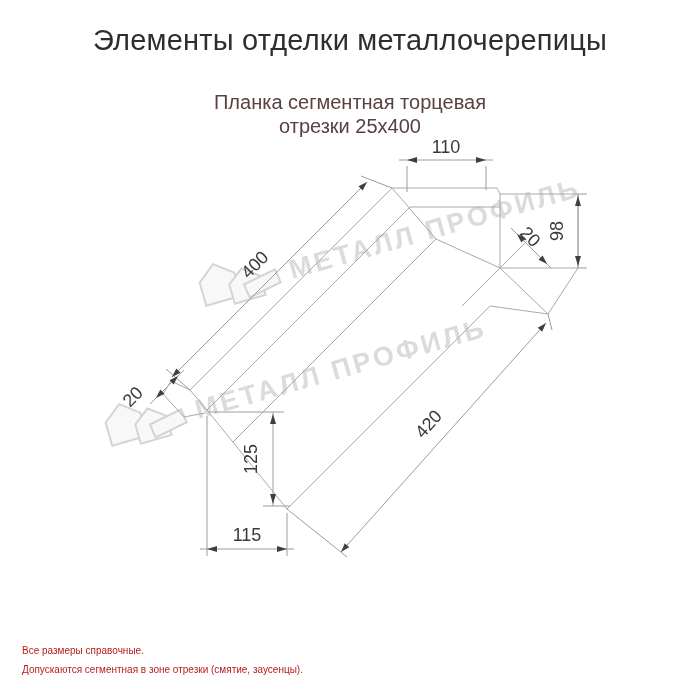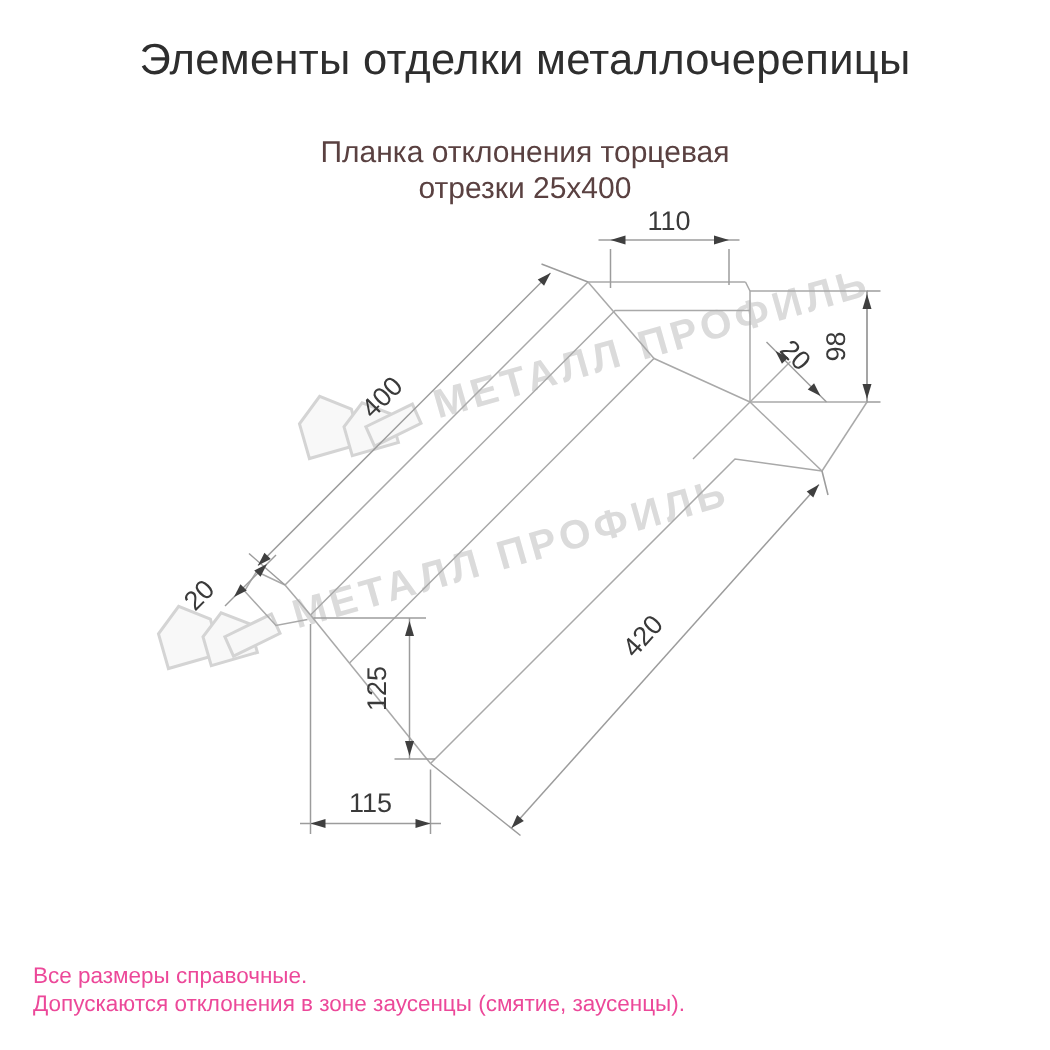--- a/index.html
+++ b/index.html
@@ -3,38 +3,38 @@
 <meta charset="utf-8">
 <style>
   html,body{margin:0;padding:0;background:#ffffff;}
   .page{position:relative;width:680px;height:700px;background:#ffffff;overflow:hidden;
         font-family:"Liberation Sans", sans-serif;}
   .title{position:absolute;top:24px;left:0;width:700px;text-align:center;
          font-size:29px;font-weight:400;color:#2e2e2e;letter-spacing:0.2px;}
   .subtitle{position:absolute;top:90px;left:0;width:700px;text-align:center;
             font-size:20px;line-height:24px;font-weight:400;color:#5a4141;}
   .drawing{position:absolute;top:0;left:0;}
-  .footer{position:absolute;left:22px;top:641px;font-size:15px;line-height:19px;color:#ec4899;}
+  .footer{position:absolute;left:22px;top:641px;font-size:10px;line-height:19px;color:#b91c1c;}
   svg text.dim{font-family:"Liberation Sans", sans-serif;font-size:18px;fill:#3a3a3a;}
   svg text.wm{font-family:"Liberation Sans", sans-serif;font-size:27px;font-weight:bold;
               letter-spacing:3px;fill:#dbdbdb;}
   svg .geo{stroke:#a9a9a9;stroke-width:1;fill:none;}
   svg .dimln{stroke:#9c9c9c;stroke-width:1;fill:none;}
   svg .arrow{fill:#3f3f3f;stroke:none;}
   svg .logo{stroke:#d4d4d4;stroke-width:2;fill:#f8f8f8;}
 </style>
 </head>
 <body>
 
 <div class="page">
 
   <div class="title">Элементы отделки металлочерепицы</div>
 
   <div class="subtitle">
-    <div>Планка отклонения торцевая</div>
+    <div>Планка сегментная торцевая</div>
     <div>отрезки 25х400</div>
   </div>
 
   <svg class="drawing" width="700" height="700" viewBox="0 0 700 700">
 
     <g transform="translate(206,312) rotate(-16)">
       <g>
         <path class="logo" d="M2,-6 L2,-30 L20,-44 L38,-30 L38,-6 Z"></path>
         <path class="logo" d="M30,0 L30,-20 L46,-32 L62,-20 L62,0 Z"></path>
         <path class="logo" d="M44,-16 L78,-22 L80,-8 L46,-2 Z"></path>
@@ -137,16 +137,16 @@
       <line class="dimln" x1="287" y1="513" x2="287" y2="556"></line>
       <line class="dimln" x1="200" y1="549" x2="294" y2="549"></line>
       <polygon class="arrow" points="207,549 217,546 217,552"></polygon>
       <polygon class="arrow" points="287,549 277,546 277,552"></polygon>
       <text class="dim" x="247" y="541" text-anchor="middle">115</text>
     </g>
   </svg>
 
   <div class="footer">
     <div>Все размеры справочные.</div>
-    <div>Допускаются отклонения в зоне заусенцы (смятие, заусенцы).</div>
+    <div>Допускаются сегментная в зоне отрезки (смятие, заусенцы).</div>
   </div>
 
 </div>
 
 </body></html>

